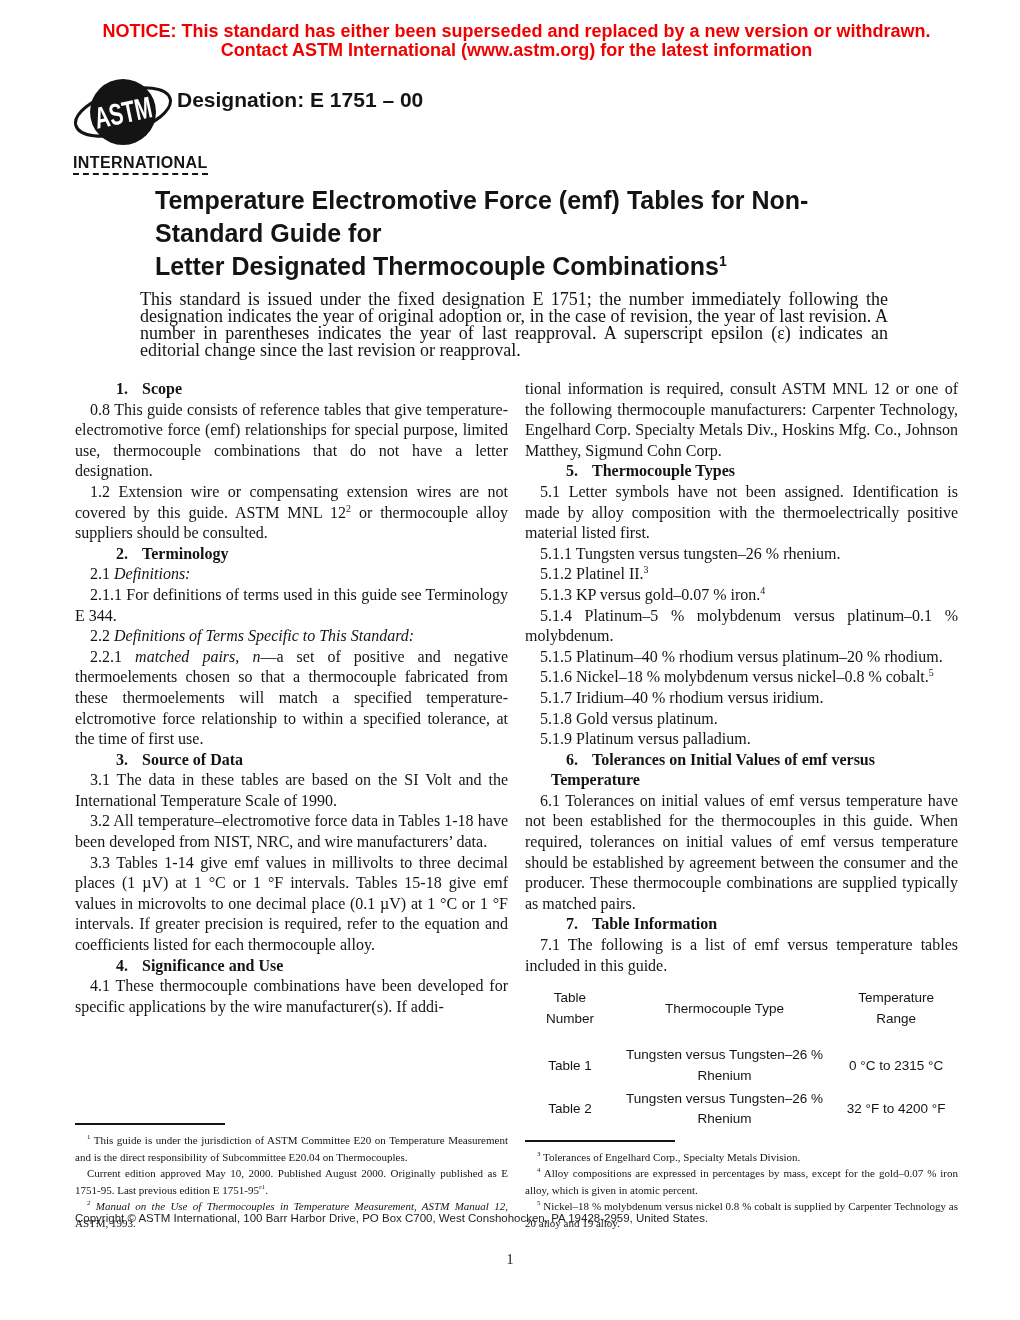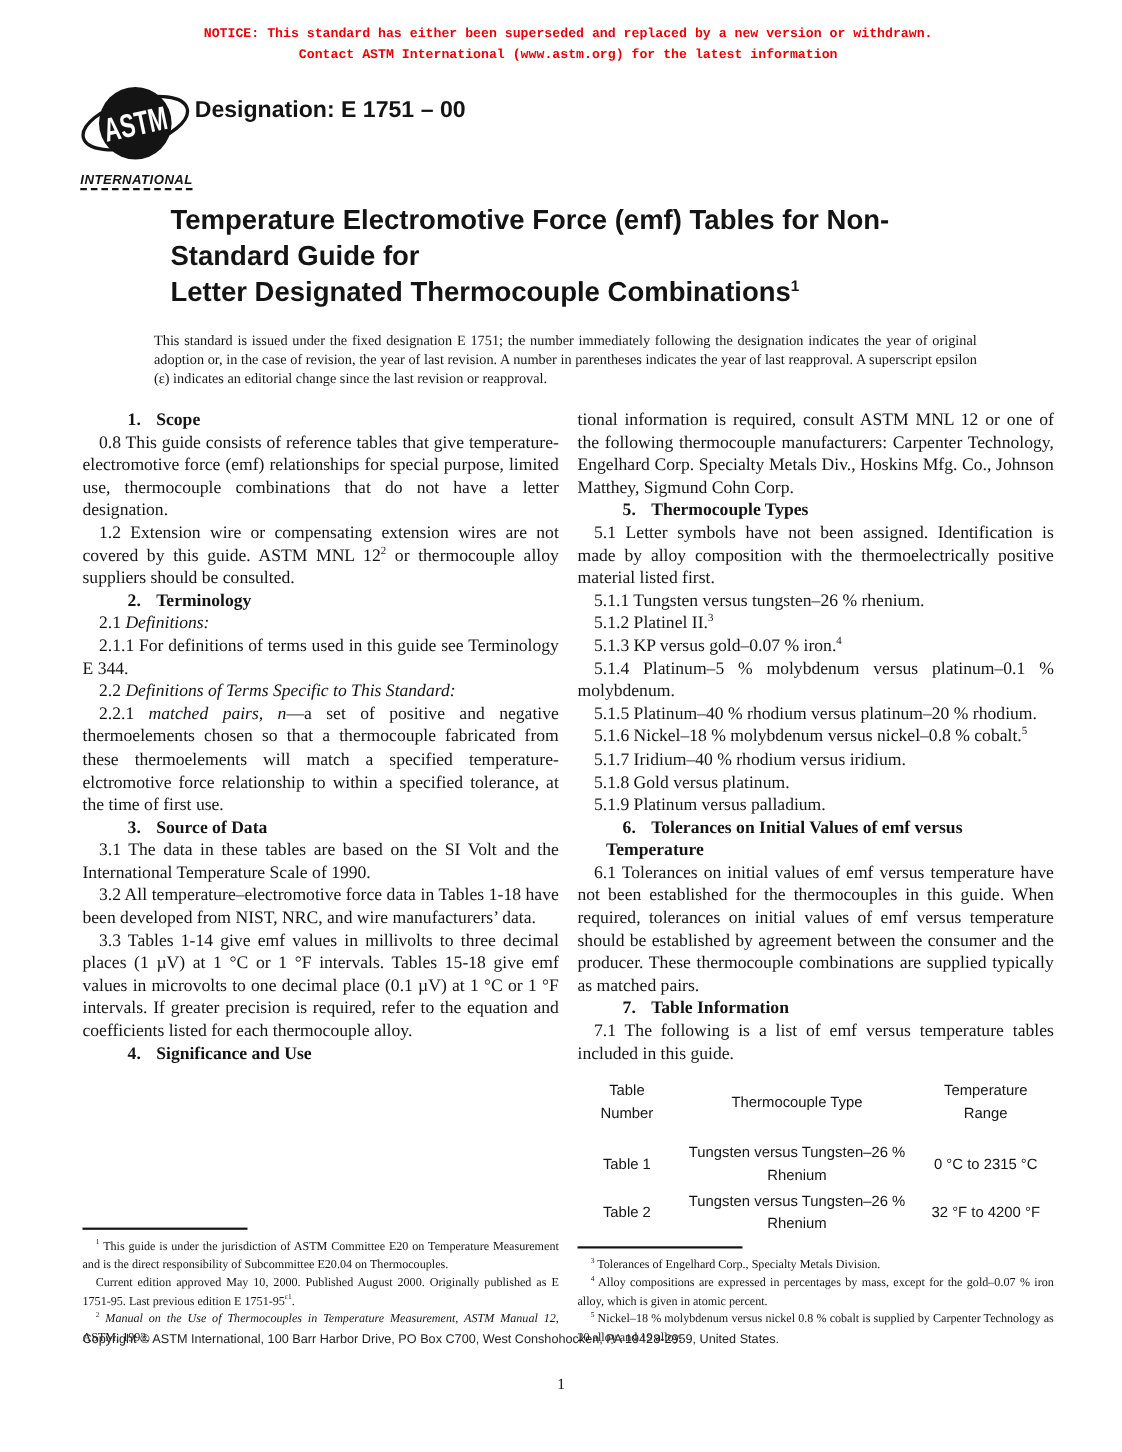--- a/index.html
+++ b/index.html
@@ -1,40 +1,40 @@
 <!DOCTYPE html>
 <html><head>
 <meta charset="utf-8">
 <style>
   html,body{margin:0;padding:0;background:#fff;}
   .page{width:1020px;height:1320px;position:relative;background:#ffffff;
         font-family:"Liberation Serif",serif;color:#141414;
         box-sizing:border-box;padding:22px 62px 0 75px;overflow:hidden;}
 
   
-  .notice{text-align:center;font-family:Liberation Mono, monospace;font-weight:bold;
-          font-size:12px;line-height:19px;color:#f20000;margin-bottom:12px;}
+  .notice{text-align:center;font-family:Liberation Sans, sans-serif;font-weight:bold;
+          font-size:18px;line-height:19px;color:#f20000;margin-bottom:12px;}
 
   
   .header{position:relative;height:104px;margin-top:4px;}
   .logo{position:absolute;left:-2px;top:0;width:120px;}
   .logo svg{display:block;}
-  .logo-intl{font-family:"Liberation Sans",sans-serif;font-weight:bold;font-style:italic;
-             font-size:12px;letter-spacing:.4px;color:#141414;margin-top:-4px;
+  .logo-intl{font-family:"Liberation Sans",sans-serif;font-weight:bold;
+             font-size:16px;letter-spacing:.4px;color:#141414;margin-top:-4px;
              border-bottom:2px dashed #141414;padding-bottom:1px;display:inline-block;}
   .designation{position:absolute;left:102px;top:16px;
                font-family:"Liberation Sans",sans-serif;font-weight:bold;font-size:21px;}
 
   
   .titleblock{margin-left:80px;margin-top:8px;font-family:"Liberation Sans",sans-serif;
               font-weight:bold;font-size:25px;line-height:33px;}
   .titleblock sup{font-size:14px;}
 
   
-  .abstract{margin-left:65px;margin-top:18px;width:748px;font-size:13px;
+  .abstract{margin-left:65px;margin-top:8px;width:748px;font-size:18px;
             line-height:17px;text-align:justify;}
 
   
   .cols{display:flex;gap:17px;margin-top:20px;height:852px;}
   .col{width:433px;display:flex;flex-direction:column;text-align:justify;
        font-size:16px;line-height:20.6px;}
   .h{font-weight:bold;margin:9px 0 3px 0;padding-left:26px;text-indent:-26px;text-align:left;}
   .h:first-child{margin-top:0;}
   .hnum{display:inline-block;width:26px;text-indent:0;}
   .col p{margin:0;text-indent:15px;}
@@ -100,20 +100,21 @@
       <p>2.1.1 For definitions of terms used in this guide see Terminology E 344.</p>
       <p><span>2.2 </span><i>Definitions of Terms Specific to This Standard:</i></p>
       <p><span>2.2.1 </span><i>matched pairs, n</i><span>—a set of positive and negative thermoelements chosen so that a thermocouple fabricated from these thermoelements will match a specified temperature-elctromotive force relationship to within a specified tolerance, at the time of first use.</span></p>
 
       <p class="h"><span class="hnum">3.</span><span>Source of Data</span></p>
       <p>3.1 The data in these tables are based on the SI Volt and the International Temperature Scale of 1990.</p>
       <p>3.2 All temperature–electromotive force data in Tables 1-18 have been developed from NIST, NRC, and wire manufacturers’ data.</p>
       <p>3.3 Tables 1-14 give emf values in millivolts to three decimal places (1 µV) at 1 °C or 1 °F intervals. Tables 15-18 give emf values in microvolts to one decimal place (0.1 µV) at 1 °C or 1 °F intervals. If greater precision is required, refer to the equation and coefficients listed for each thermocouple alloy.</p>
 
       <p class="h"><span class="hnum">4.</span><span>Significance and Use</span></p>
+      <p>4.1 These thermocouple combinations have been developed for specific applications by the wire manufacturer(s). If addi-</p>
 
       <div class="fnblock">
         <div class="fnrule"></div>
         <p><sup>1</sup><span> This guide is under the jurisdiction of ASTM Committee E20 on Temperature Measurement and is the direct responsibility of Subcommittee E20.04 on Thermocouples.</span></p>
         <p><span>Current edition approved May 10, 2000. Published August 2000. Originally published as E 1751-95. Last previous edition E 1751-95</span><sup>ε1</sup><span>.</span></p>
         <p><sup>2</sup><i> Manual on the Use of Thermocouples in Temperature Measurement, ASTM Manual 12</i><span>, ASTM, 1993.</span></p>
       </div>
     </div>
 
     <div class="col">

